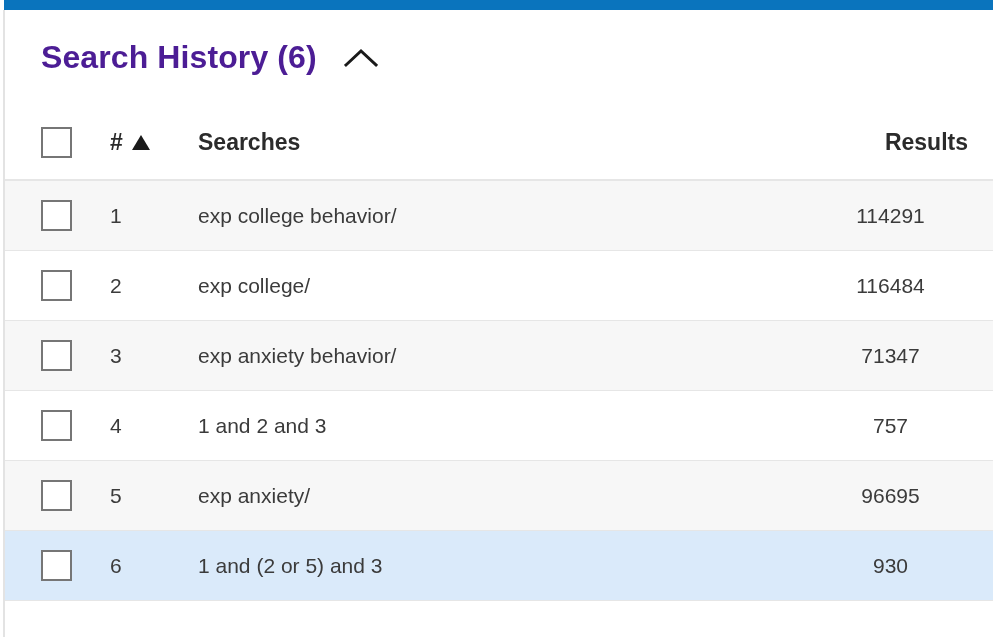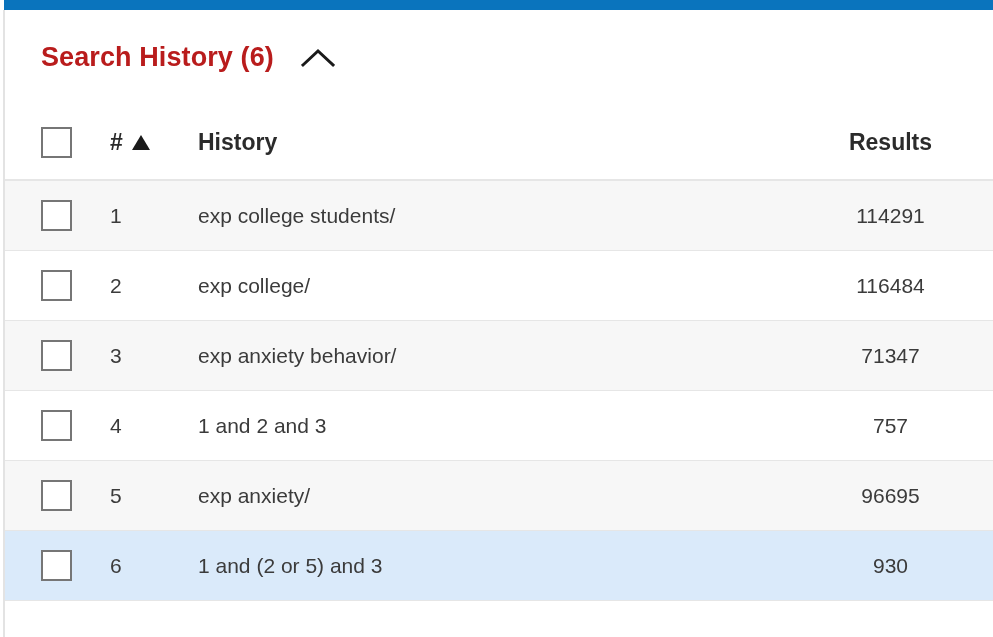--- a/index.html
+++ b/index.html
@@ -53,23 +53,23 @@
   }
 
   
   .panel-header {
     display: flex;
     align-items: center;
     height: 95px;
     padding-left: 36px;
   }
   .panel-title {
-    font-size: 27px;
+    font-size: 32px;
     font-weight: bold;
-    color: #b91c1c;
+    color: #4c1d95;
     letter-spacing: 0.1px;
     white-space: nowrap;
   }
   .collapse-toggle {
     margin-left: 22px;
     width: 44px;
     height: 38px;
     display: flex;
     align-items: center;
     justify-content: center;
@@ -99,21 +99,21 @@
     vertical-align: middle;
     border-bottom: 2px solid #e6e6e6;
     font-weight: bold;
     font-size: 23px;
     color: #2b2b2b;
     background: #ffffff;
   }
   .th-check { text-align: left; padding-left: 36px !important; }
   .th-num   { text-align: left; }
   .th-query { text-align: left; }
-  .th-res   { padding-right: 25px !important; }
+  .th-res   { text-align: right; padding-right: 25px !important; }
 
   .num-head-wrap {
     display: inline-flex;
     align-items: center;
     gap: 9px;
     cursor: pointer;
   }
   .sort-tri {
     display: inline-block;
     width: 0; height: 0;
@@ -184,32 +184,32 @@
         <tr>
           <th class="th-check">
             <span class="cbx" role="checkbox" aria-checked="false"></span>
           </th>
           <th class="th-num">
             <span class="num-head-wrap">
               <span>#</span>
               <span class="sort-tri"></span>
             </span>
           </th>
-          <th class="th-query">History</th>
+          <th class="th-query">Searches</th>
           <th class="th-res">Results</th>
         </tr>
       </thead>
       <tbody>
 
         <tr class="row-odd">
           <td class="td-check">
             <span class="cbx" role="checkbox" aria-checked="false"></span>
           </td>
           <td class="td-num">1</td>
-          <td class="td-query">exp college students/</td>
+          <td class="td-query">exp college behavior/</td>
           <td class="td-res">114291</td>
         </tr>
 
         <tr class="row-even">
           <td class="td-check">
             <span class="cbx" role="checkbox" aria-checked="false"></span>
           </td>
           <td class="td-num">2</td>
           <td class="td-query">exp college/</td>
           <td class="td-res">116484</td>

